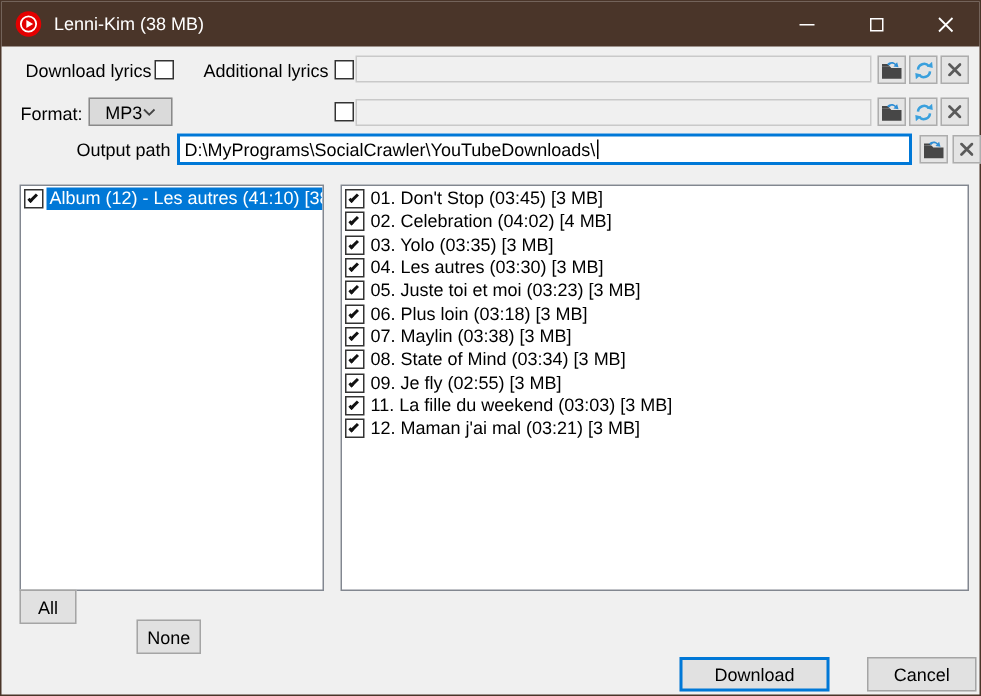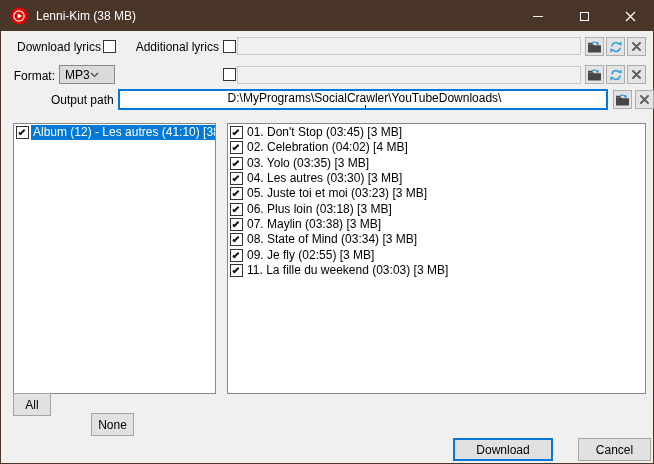--- a/index.html
+++ b/index.html
@@ -41,26 +41,26 @@
   .check{
     display:block;width:7px;height:3px;
     border-left:2px solid #111;border-bottom:2px solid #111;
     transform:rotate(-45deg) translate(0,-1px);
   }
   .textbox{
     position:absolute;background:#f0f0f0;border:1px solid #c9c9c9;
   }
   .textbox.focused{
     background:#fff;border:2px solid var(--accent);
-    display:flex;align-items:center;padding-left:3px;white-space:nowrap;overflow:hidden;flex-direction:column;
+    display:flex;align-items:center;padding-left:3px;white-space:nowrap;overflow:hidden;
   }
   .caret{display:inline-block;width:1px;height:13px;background:#000;margin-left:1px;flex:none;}
   .combobox{
     position:absolute;background:#dadada;border:1px solid #8a8a8a;
-    display:flex;align-items:center;justify-content:flex-start;
+    display:flex;align-items:center;justify-content:center;
     padding:0 5px;cursor:default;
   }
   .icon-btn{
     position:absolute;width:19px;height:19px;
     background:#e4e4e4;border:1px solid #adadad;
     display:flex;align-items:center;justify-content:center;padding:0;cursor:default;
   }
   
   .listbox{
     position:absolute;background:#fff;border:1px solid #828790;
@@ -250,20 +250,26 @@
           <span class="check"></span>
         </span>
     <span class="item-label">09. Je fly (02:55) [3 MB]</span>
   </div>
       <div class="list-item">
     <span class="cb">
           <span class="check"></span>
         </span>
     <span class="item-label">11. La fille du weekend (03:03) [3 MB]</span>
   </div>
+      <div class="list-item">
+    <span class="cb">
+          <span class="check"></span>
+        </span>
+    <span class="item-label">12. Maman j'ai mal (03:21) [3 MB]</span>
+  </div>
     </div>
 
   <button class="btn" style="left:12px;top:392px;width:38px;height:23px;text-align:center;">All</button>
   <button class="btn" style="left:58px;top:412px;width:43px;height:23px;margin-left:32px;">None</button>
   <button class="btn default" style="left:452px;top:437px;width:100px;height:23px;">Download</button>
   <button class="btn" style="left:577px;top:437px;width:73px;height:23px;">Cancel</button>
 
 </div>
 
 </body></html>

